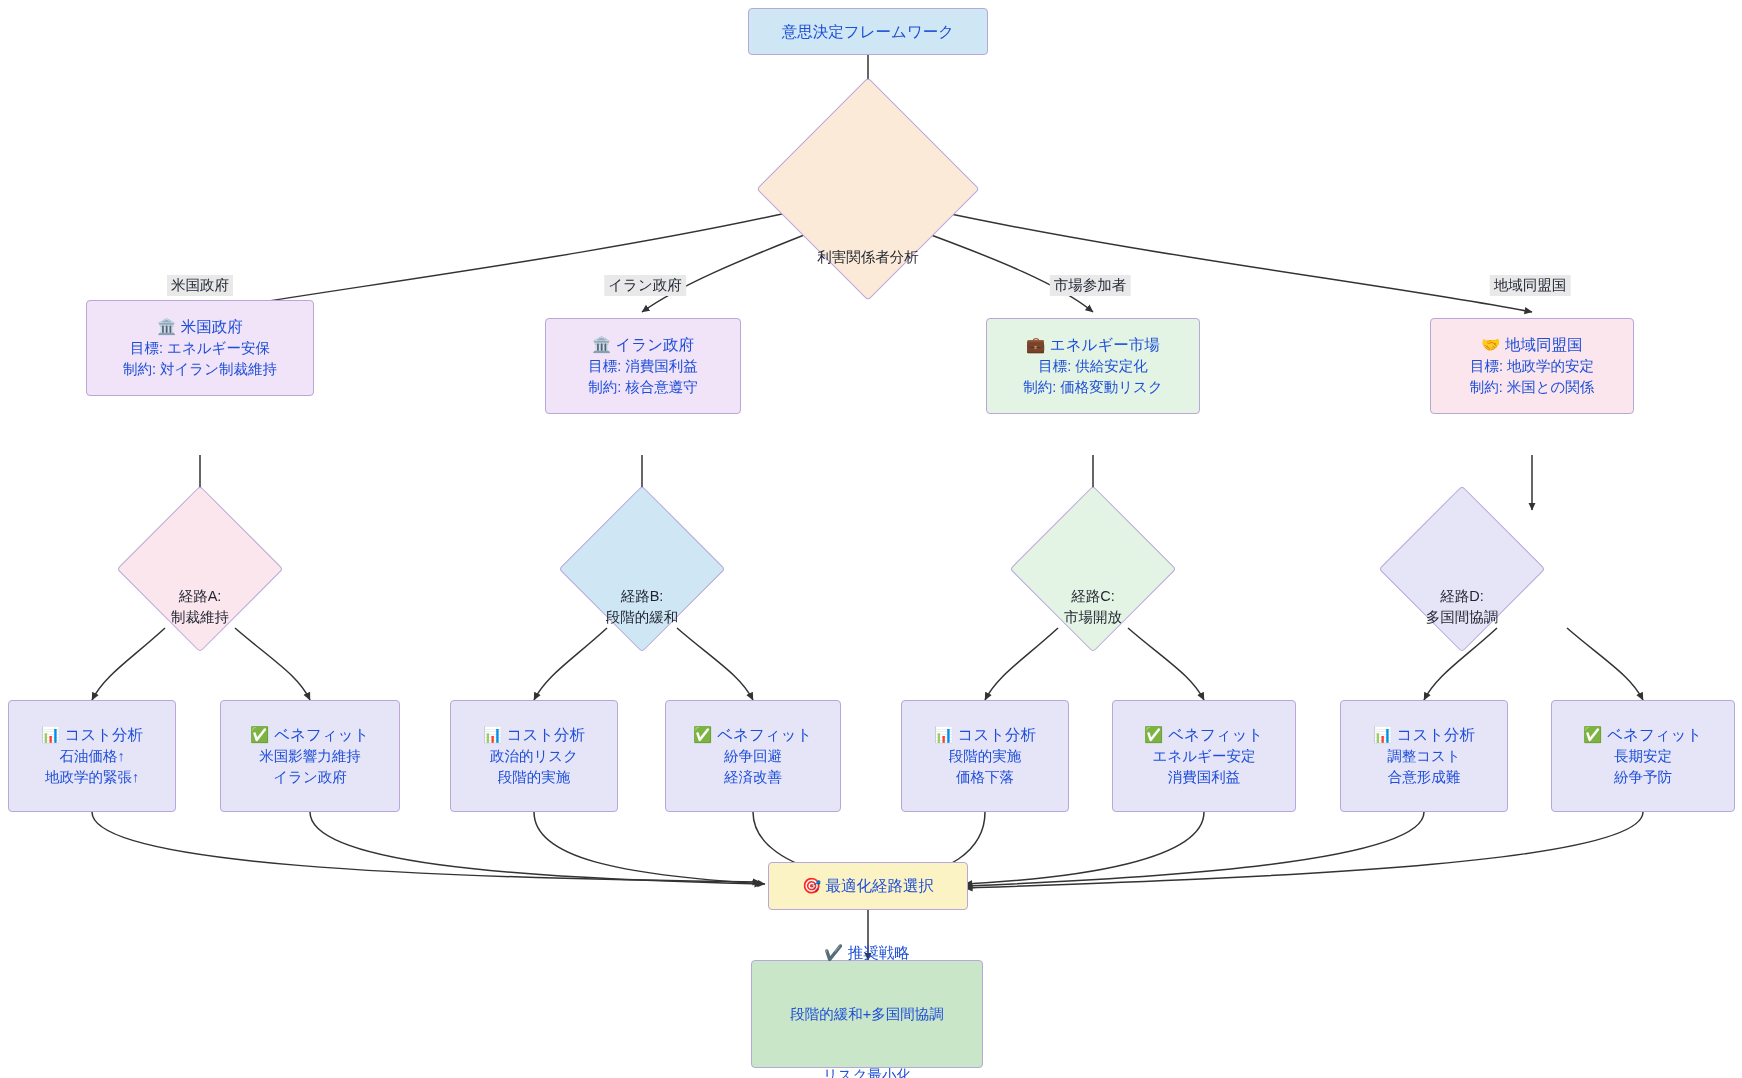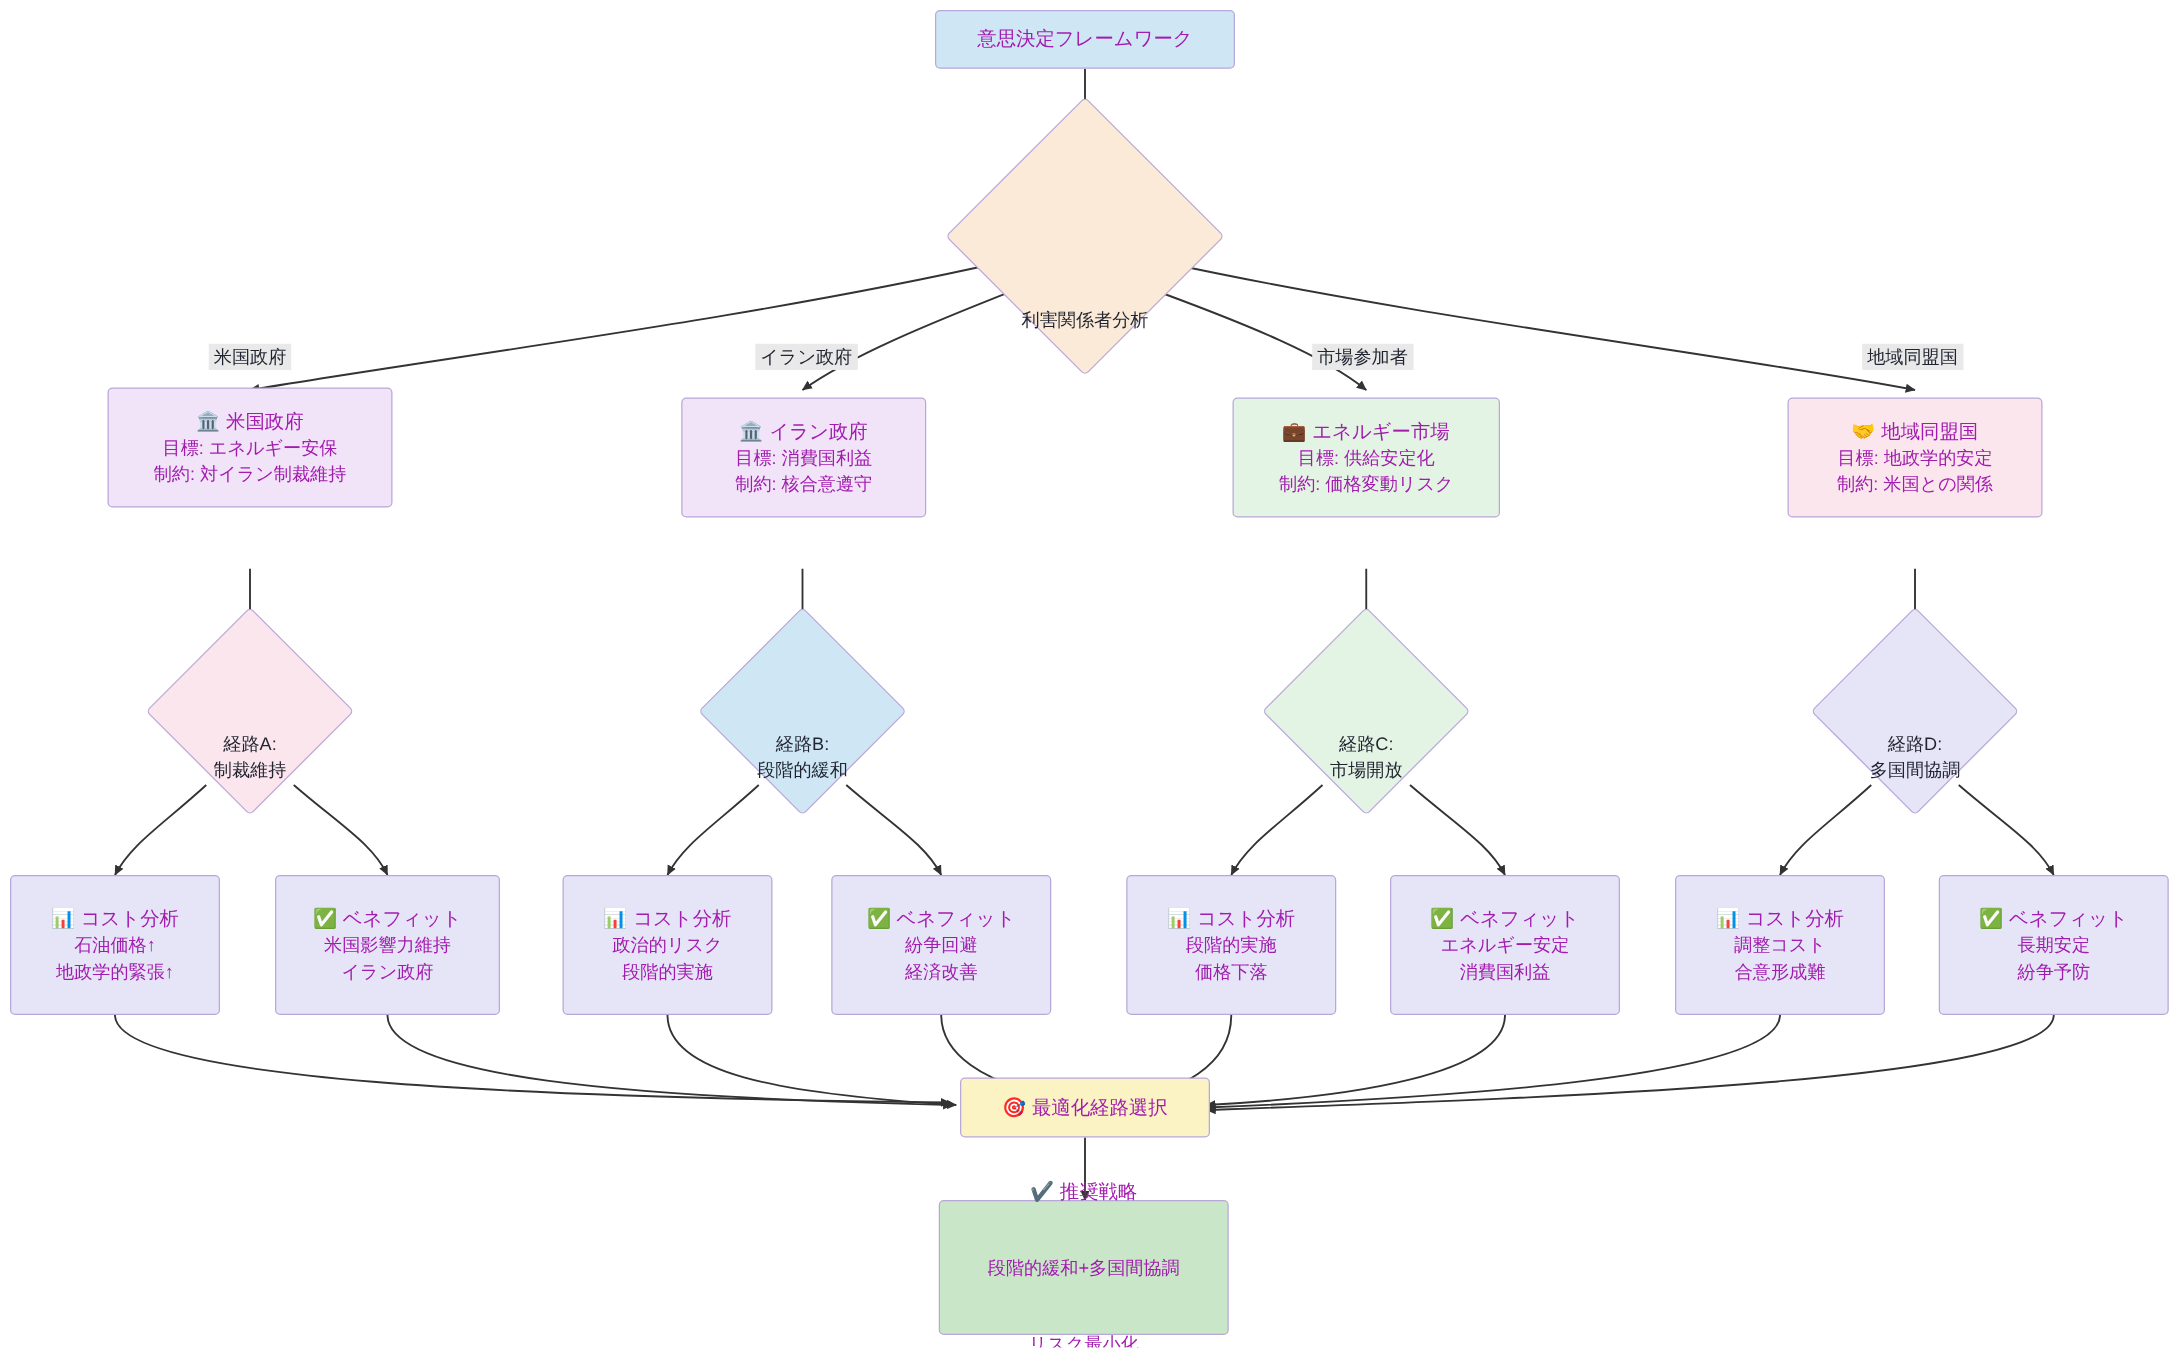--- a/index.html
+++ b/index.html
@@ -11,21 +11,21 @@
   }
   #stage{position:relative;width:1742px;height:1078px;}
   svg#edges{position:absolute;left:0;top:0;width:1742px;height:1078px;pointer-events:none;}
 
   .node{
     position:absolute;
     box-sizing:border-box;
     display:flex;flex-direction:column;
     align-items:center;justify-content:center;
     text-align:center;
-    color:#a21caf;
+    color:#1d4ed8;
     line-height:1.42;
     white-space:nowrap;
   }
 
   
   .rect{
     border:1.3px solid #b8a7d9;
     border-radius:4px;
   }
   .rect .ttl{font-size:15.5px;}
@@ -124,21 +124,21 @@
   <div class="diamond" style="left:789px;top:110px;width:158px;height:158px;">
     <span class="dshape fill-pink" style="background:#fbead7;"></span>
     <span class="dlabel">利害関係者分析</span>
   </div>
 
   <div class="edge-label" style="left:200px;top:275px;">米国政府</div>
   <div class="edge-label" style="left:645px;top:275px;">イラン政府</div>
   <div class="edge-label" style="left:1090px;top:275px;">市場参加者</div>
   <div class="edge-label" style="left:1530px;top:275px;">地域同盟国</div>
 
-  <div class="node rect fill-purple" style="left:86px;top:310px;width:228px;height:96px;">
+  <div class="node rect fill-purple" style="left:86px;top:300px;width:228px;height:96px;">
     <span class="ttl">
       <span class="emoji">🏛️</span>
       <span>米国政府</span>
     </span>
     <span class="sub">目標: エネルギー安保</span>
     <span class="sub">制約: 対イラン制裁維持</span>
   </div>
 
   <div class="node rect fill-purple" style="left:545px;top:318px;width:196px;height:96px;">
     <span class="ttl">
@@ -184,21 +184,21 @@
   </div>
 
   <div class="diamond" style="left:1034px;top:510px;width:118px;height:118px;">
     <span class="dshape" style="background:#e4f4e4;"></span>
     <span class="dlabel">
       <span>経路C:</span><br>
       <span>市場開放</span>
     </span>
   </div>
 
-  <div class="diamond" style="left:1473px;top:510px;width:118px;height:118px;">
+  <div class="diamond" style="left:1403px;top:510px;width:118px;height:118px;">
     <span class="dshape" style="background:#e6e4f7;"></span>
     <span class="dlabel">
       <span>経路D:</span><br>
       <span>多国間協調</span>
     </span>
   </div>
 
   <div class="node rect fill-lav" style="left:8px;top:700px;width:168px;height:112px;">
     <span class="ttl">
       <span class="emoji">📊</span>

